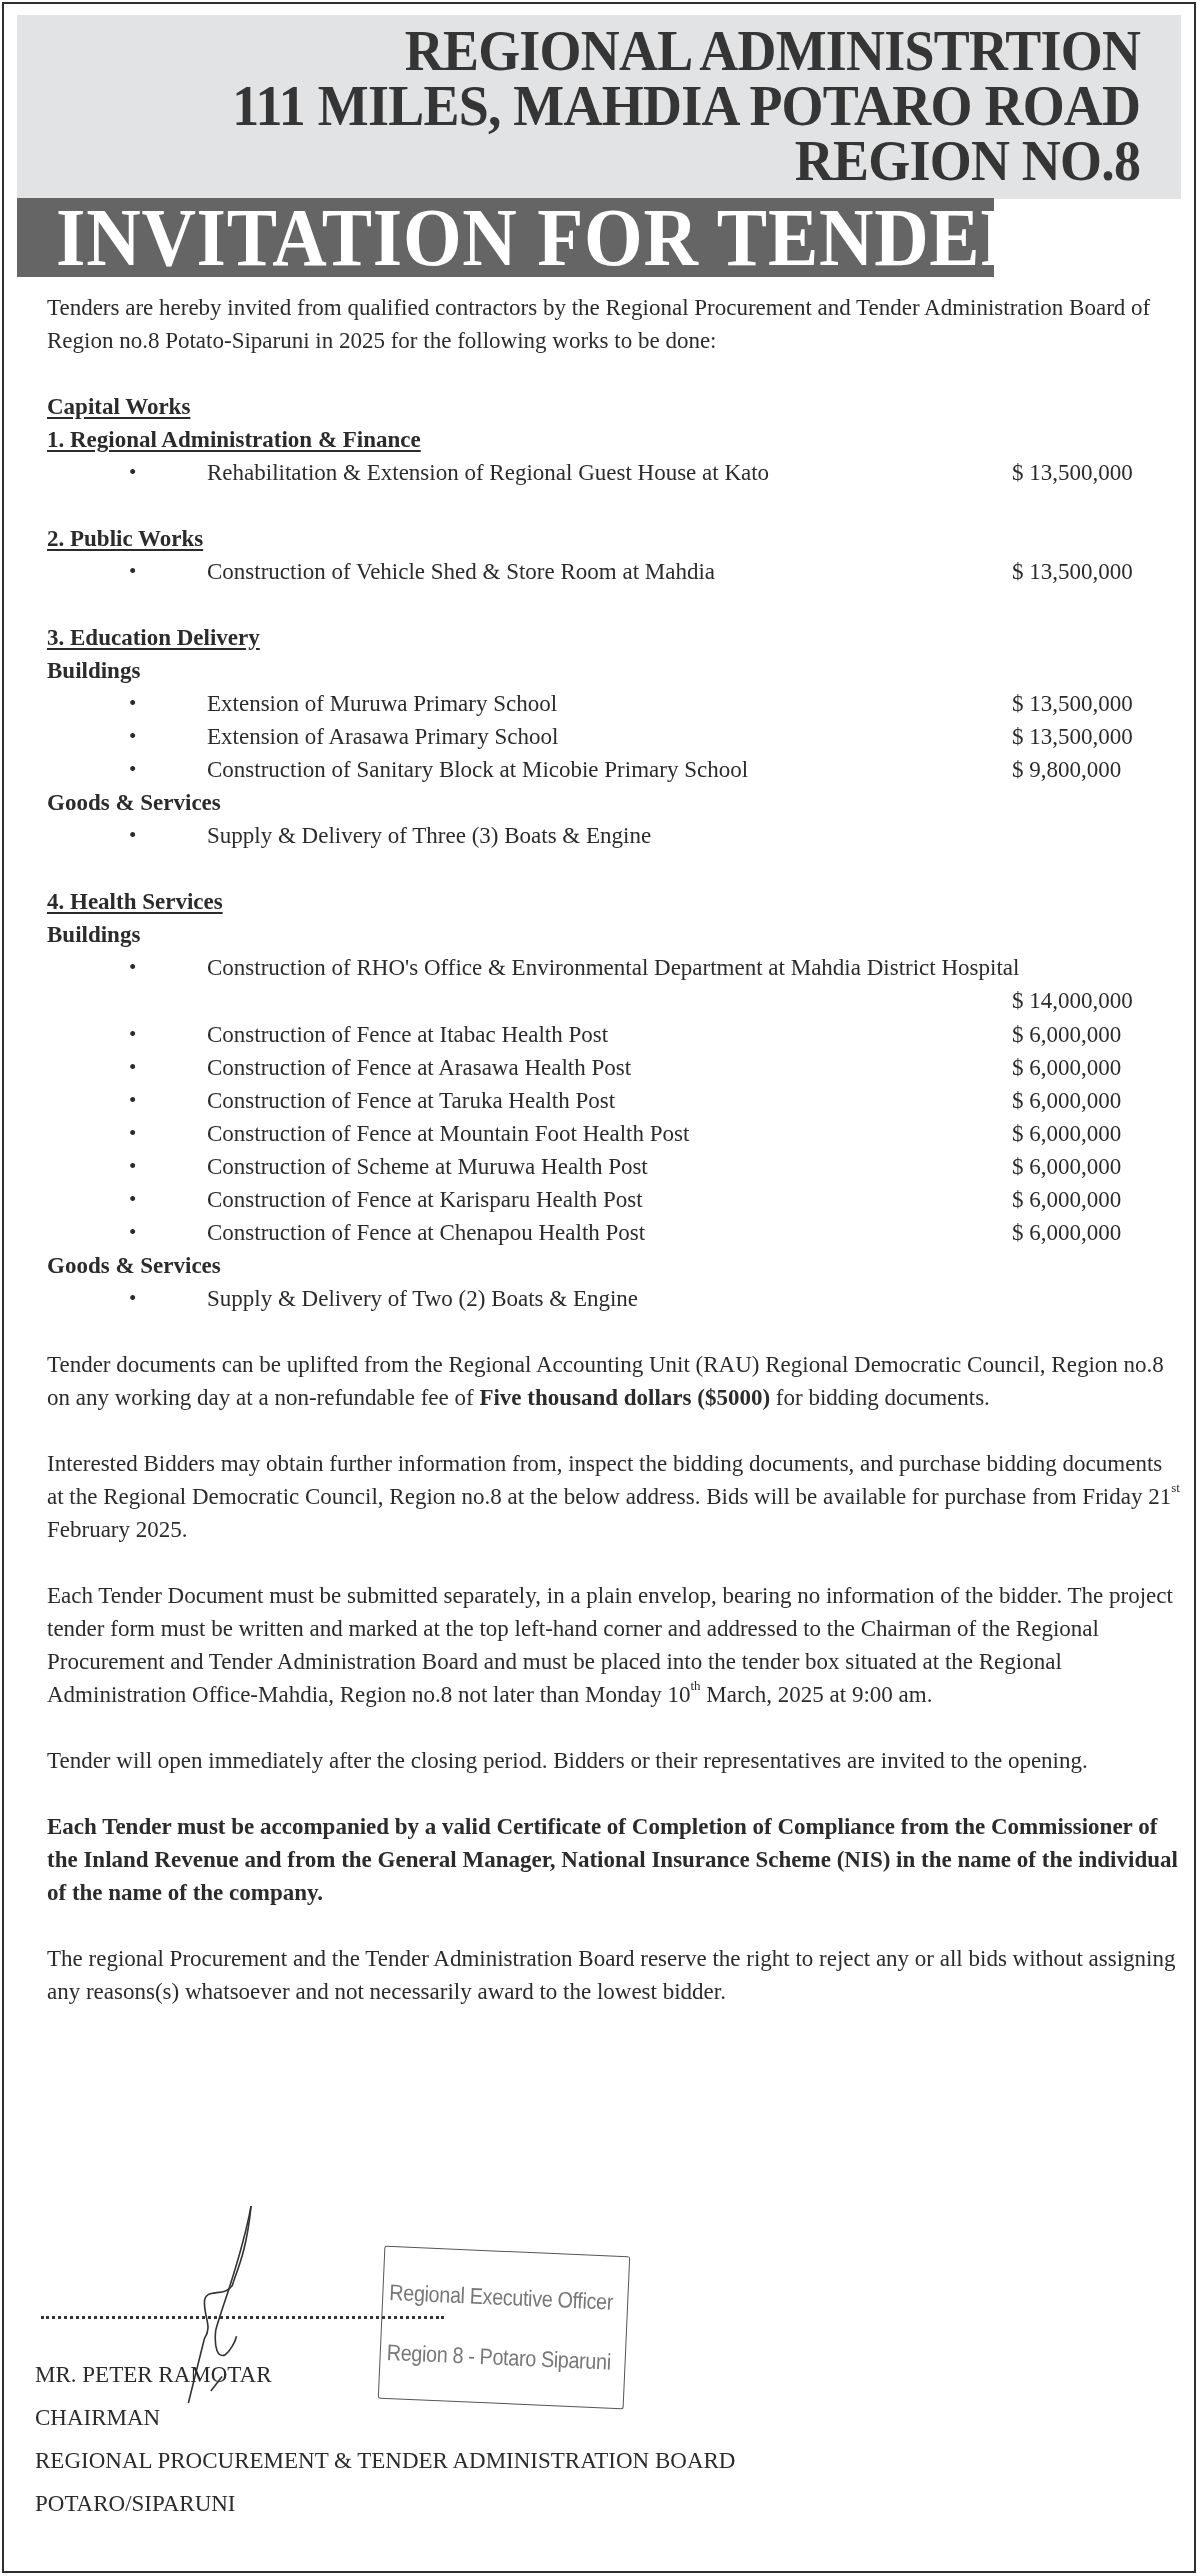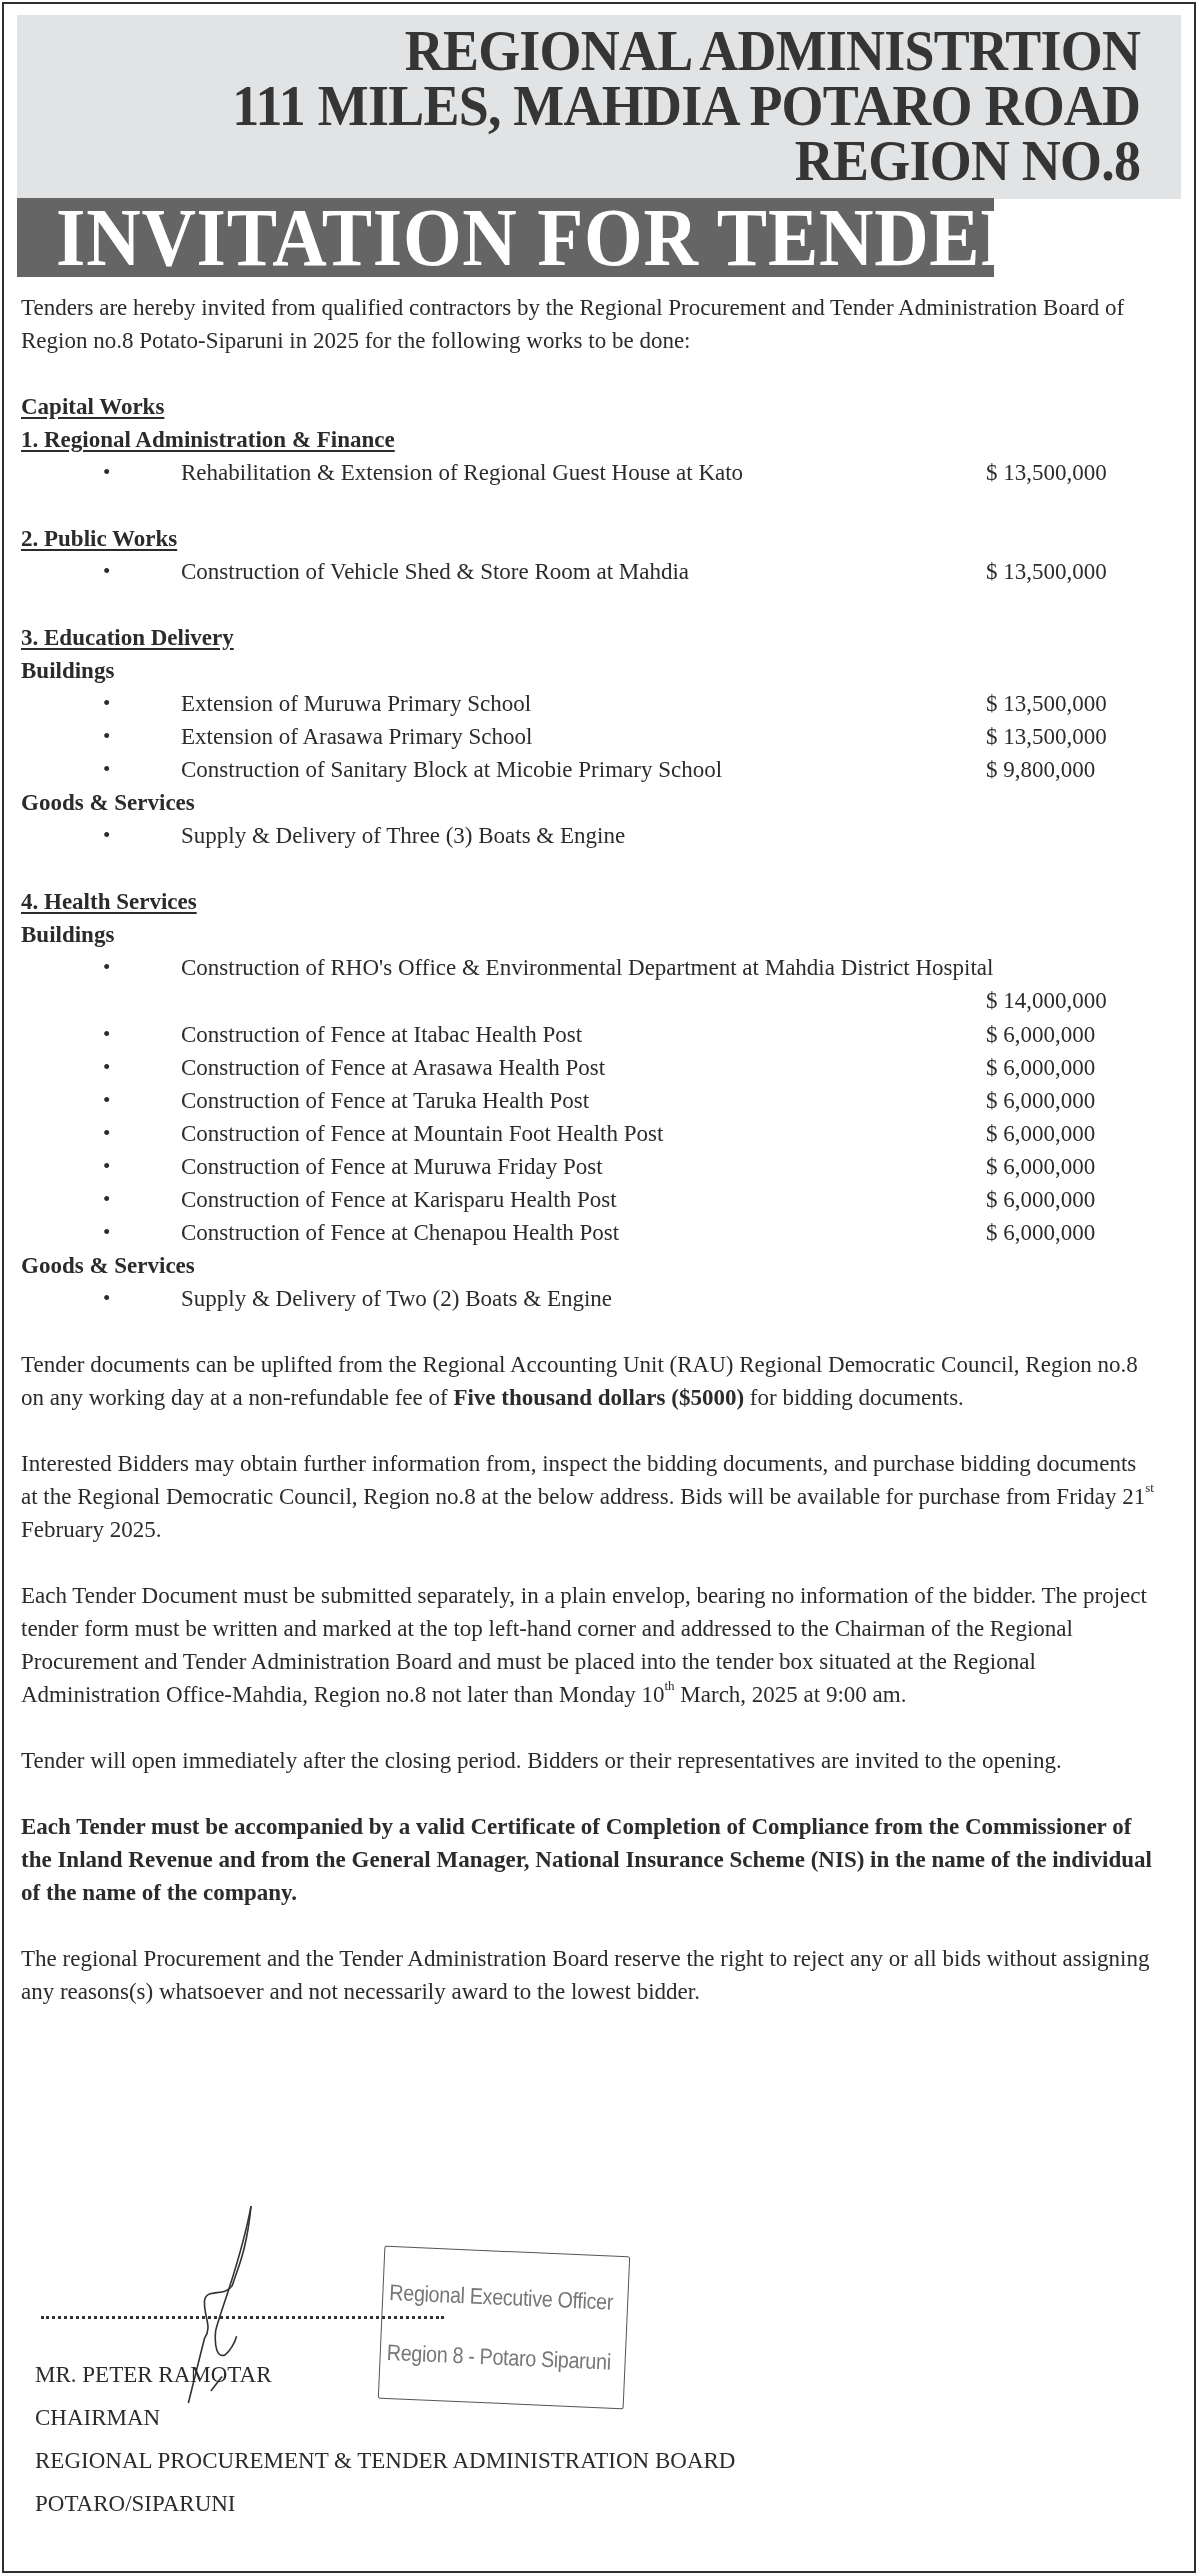--- a/index.html
+++ b/index.html
@@ -4,21 +4,21 @@
 <style>
   * { box-sizing: border-box; margin: 0; padding: 0; }
   html, body { width: 1198px; height: 2576px; background: #ffffff; }
   body { font-family: "Liberation Serif", "DejaVu Serif", serif; color: #2b2b2b; position: relative; overflow: hidden; }
   .frame { position: absolute; left: 1.6px; top: 1.6px; width: 1194px; height: 2571px; border: 2.4px solid #2f2f2f; }
   .hdr-gray { position: absolute; left: 17px; top: 14.5px; width: 1164px; height: 184px; background: #e2e3e4; text-align: right; }
   .hdr-line { font-weight: bold; font-size: 58px; line-height: 55px; color: #353535; letter-spacing: -0.8px; transform: scaleX(0.93); transform-origin: center; white-space: nowrap; }
   .hdr-line.l1 { margin-top: 8px; }
   .hdr-dark { position: absolute; left: 17px; top: 198px; width: 977px; height: 79px; background: #656566; text-align: center; }
   .hdr-dark-text { font-size: 82px; line-height: 79px; color: #ffffff; font-weight: bold; white-space: nowrap; letter-spacing: 0.8px; transform: scaleX(0.92); transform-origin: center; display: block; }
-  .content { position: absolute; left: 21px; top: 291px; width: 1135px; font-size: 23px; line-height: 33px; }
+  .content { position: absolute; left: 47px; top: 291px; width: 1135px; font-size: 23px; line-height: 33px; }
   .p { margin: 0; }
   .gap { height: 33px; }
   .u { text-decoration: underline; text-underline-offset: 3.2px; font-weight: bold; }
   .b { font-weight: bold; }
   .row { position: relative; height: 33px; }
   .row.tall { height: 67px; }
   .bullet { position: absolute; left: 82px; top: 0; font-size: 21px; }
   .item { position: absolute; left: 160px; top: 0; width: 805px; }
   .amt { position: absolute; left: 965px; top: 0; white-space: nowrap; }
   .row.tall .amt { top: 33px; }
@@ -122,21 +122,21 @@
       <span class="item">Construction of Fence at Taruka Health Post</span>
       <span class="amt">$ 6,000,000</span>
     </div>
     <div class="row">
       <span class="bullet">•</span>
       <span class="item">Construction of Fence at Mountain Foot Health Post</span>
       <span class="amt">$ 6,000,000</span>
     </div>
     <div class="row">
       <span class="bullet">•</span>
-      <span class="item">Construction of Fence at Muruwa Friday Post</span>
+      <span class="item">Construction of Scheme at Muruwa Health Post</span>
       <span class="amt">$ 6,000,000</span>
     </div>
     <div class="row">
       <span class="bullet">•</span>
       <span class="item">Construction of Fence at Karisparu Health Post</span>
       <span class="amt">$ 6,000,000</span>
     </div>
     <div class="row">
       <span class="bullet">•</span>
       <span class="item">Construction of Fence at Chenapou Health Post</span>

